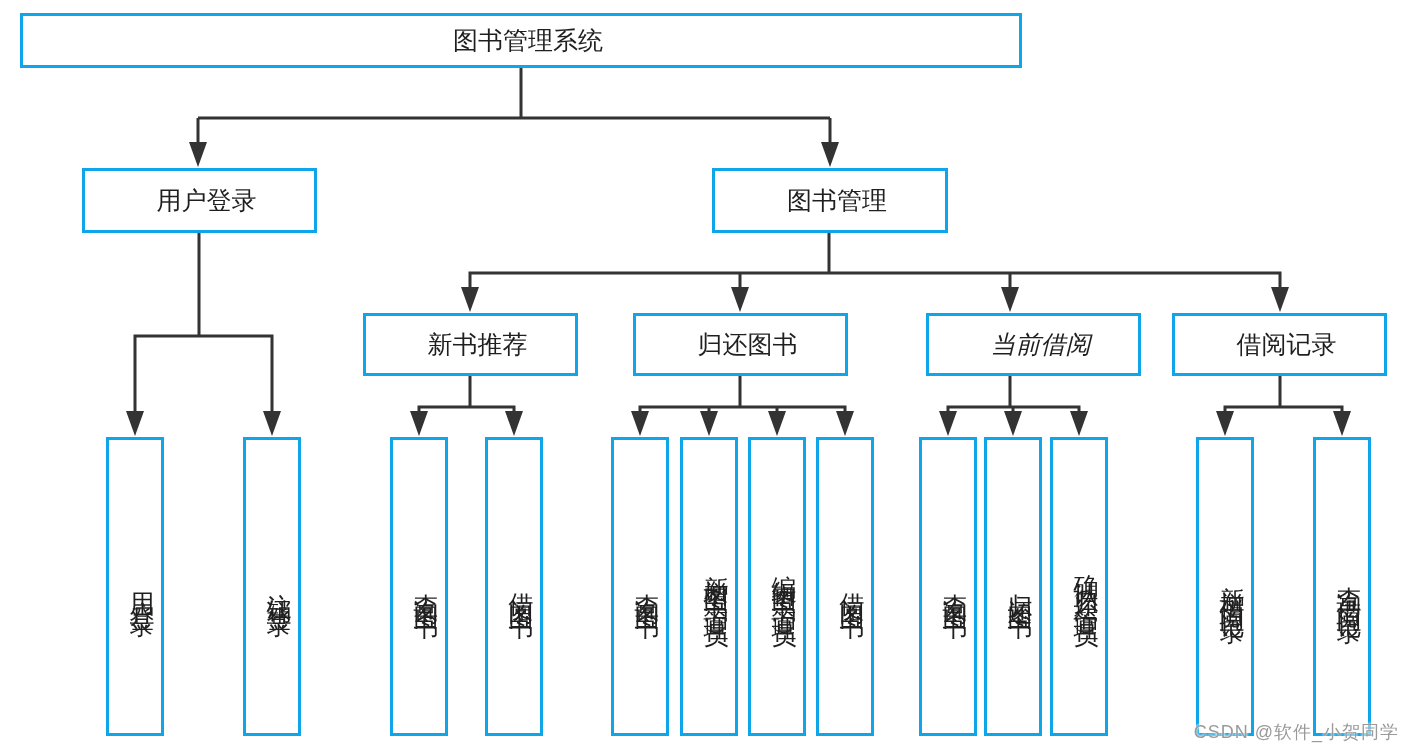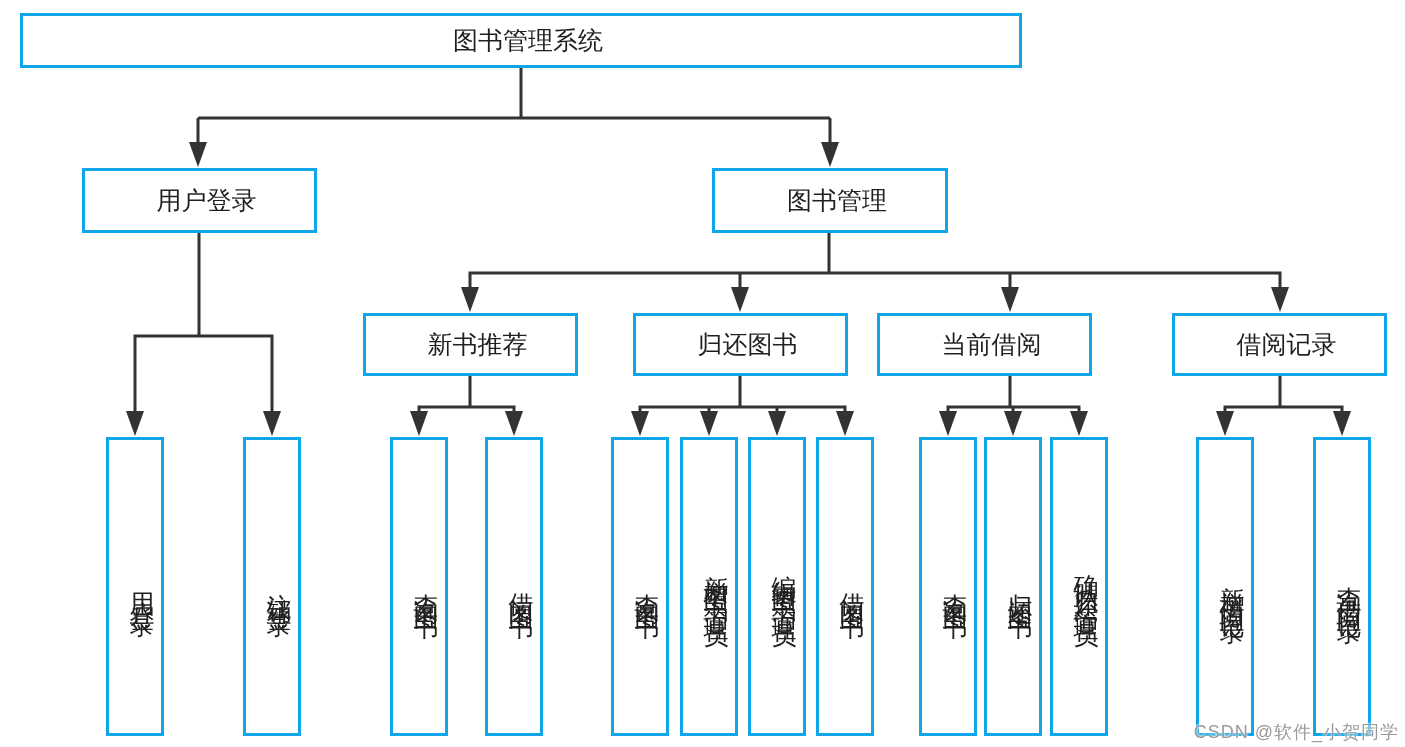--- a/index.html
+++ b/index.html
@@ -10,21 +10,21 @@
   .connectors{position:absolute;left:0;top:0;width:1405px;height:747px;}
   .box{
     position:absolute;box-sizing:border-box;background:#ffffff;
     border:3px solid #0ea5e9;display:flex;align-items:center;justify-content:center;
     font-size:25px;line-height:1;color:#1f1f1f;white-space:nowrap;padding-left:14px;
   }
   .b-root{left:20px;top:13px;width:1002px;height:55px;}
   .b-login{left:82px;top:168px;width:235px;height:65px;}
   .b-mgmt{left:712px;top:168px;width:236px;height:65px;}
   .l3{top:313px;width:215px;height:63px;}
-  .b-l3a{left:363px;}.b-l3b{left:633px;}.b-l3c{left:877px;}.b-l3d{left:1172px;text-align:right;}
+  .b-l3a{left:363px;}.b-l3b{left:633px;}.b-l3c{left:926px;font-style:italic;}.b-l3d{left:1172px;text-align:right;}
   .leaf{
     top:437px;width:58px;height:299px;
     writing-mode:vertical-rl;text-orientation:mixed;letter-spacing:7px;
     white-space:normal;
   }
   .lf1{left:106px;}.lf2{left:243px;}.lf3{left:390px;}.lf4{left:485px;}
   .lf5{left:611px;}.lf6{left:680px;}.lf7{left:748px;}.lf8{left:816px;}
   .lf9{left:919px;}.lf10{left:984px;}.lf11{left:1050px;}
   .lf12{left:1196px;}.lf13{left:1313px;}
   .watermark{

